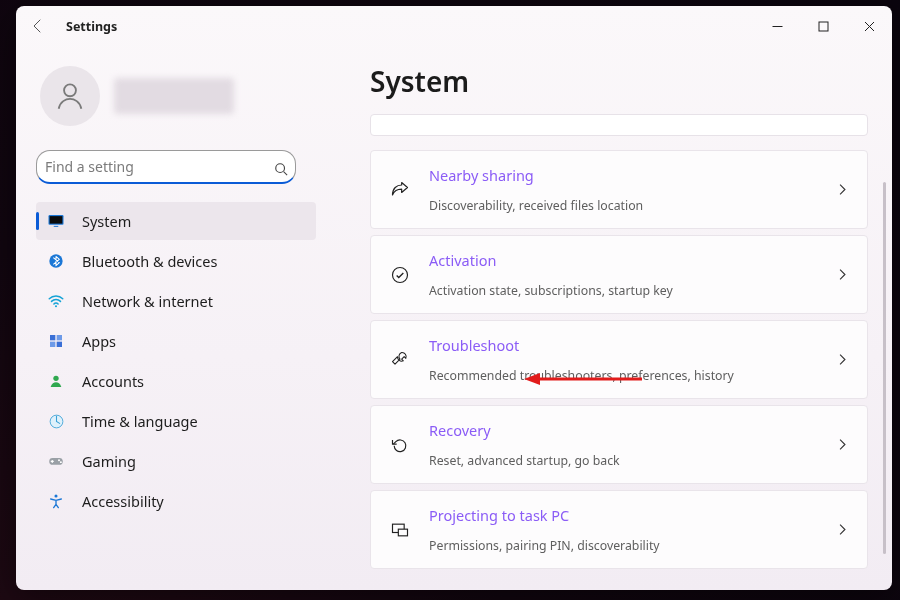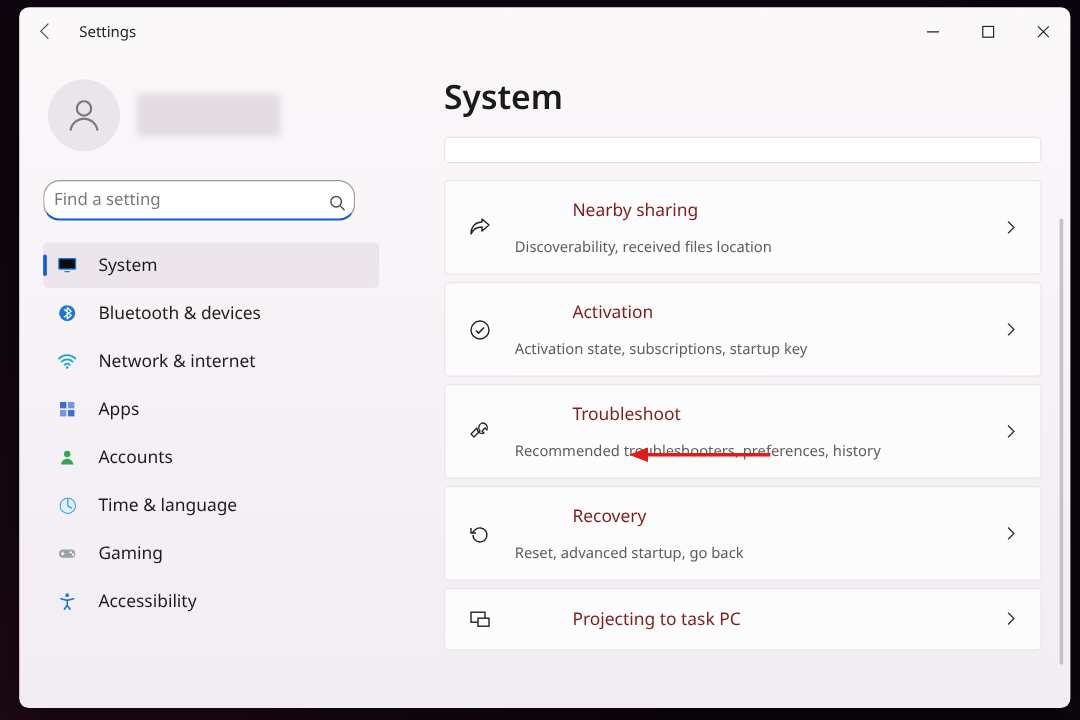--- a/index.html
+++ b/index.html
@@ -12,21 +12,21 @@
     background: linear-gradient(180deg, #fbf8fa 0%, #f6f1f6 60%, #f2ecf3 100%);
     border-radius: 8px; box-shadow: 0 10px 40px rgba(0,0,0,0.5);
     display: flex; flex-direction: column;
   }
   .titlebar {
     display:flex; align-items:center; justify-content:space-between;
     height: 40px; padding: 0 0 0 12px;
   }
   .titlebar-left { display:flex; align-items:center; gap:18px; }
   .back-btn { width:20px; height:20px; display:flex; align-items:center; justify-content:center; color:#333; }
-  .app-title { font-size:12.5px; color:#222; }
+  .app-title { font-size:12.5px; color:#222;font-weight:bold; }
   .win-controls { display:flex; }
   .win-btn { width:46px; height:30px; display:flex; align-items:center; justify-content:center; color:#333; }
   .win-btn svg { display:block; }
   .body { flex:1; display:flex; overflow:hidden; }
   .sidebar { width: 320px; padding: 12px 20px 8px 20px; display:flex; flex-direction:column; }
   .account { display:flex; align-items:center; gap:14px; padding: 8px 4px 20px 4px; }
   .avatar { width:60px; height:60px; border-radius:50%; background:#eae5ea; display:flex; align-items:center; justify-content:center; color:#6b6b6b; }
   .account-name { width:120px; height:36px; background:#e2dbe2; filter: blur(3px); border-radius:4px; }
   .search-wrap { position:relative; margin: 4px 0 18px 0; }
   .search-input {
@@ -52,21 +52,21 @@
   .main { flex:1; padding: 8px 24px 0 34px; position:relative; overflow:hidden; }
   .page-heading { font-size:28px; font-weight:600; color:#1b1b1b; margin: 8px 0 14px 0; }
   .partial-card { height:22px; background:#fff; border:1px solid #e7e2e8; border-radius:4px; margin-bottom:14px; }
   .card {
     background:#fdfcfd; border:1px solid #e9e4ea; border-radius:4px;
     display:flex; align-items:center; padding: 14px 18px 14px 18px; gap:18px;
     margin-bottom:6px; position:relative;
   }
   .card .cicon { width:22px; color:#2b2b2b; display:flex; justify-content:center; }
   .card-text { flex:1; }
-  .card-title { font-size:14.5px; color:#7f1d1d;margin-left:48px; }
+  .card-title { font-size:14.5px; color:#8b5cf6; }
   .card-sub { font-size:12.3px; color:#5e5e5e; margin-top:12px; }
   .card-chevron { color:#3d3d3d; }
   .vscroll { position:absolute; right:6px; top:136px; bottom:36px; width:3px; background:#c7c0c8; border-radius:2px; }
   .arrow-annot { position:absolute; left:524px; top:370px; z-index:9; }
 </style>
 </head>
 <body>
 
 <div class="window">
 
@@ -280,20 +280,21 @@
 
       <div class="card">
         <span class="cicon">
           <svg width="20" height="20" viewBox="0 0 24 24">
               <rect x="3" y="5" width="14" height="10" stroke="#222" stroke-width="1.4" fill="none"></rect>
               <rect x="10" y="11" width="11" height="8" stroke="#222" stroke-width="1.4" fill="#fdfcfd"></rect>
             </svg>
         </span>
         <div class="card-text">
           <div class="card-title">Projecting to task PC</div>
+          <div class="card-sub">Permissions, pairing PIN, discoverability</div>
         </div>
         <span class="card-chevron">
           <svg width="13" height="13" viewBox="0 0 16 16">
               <path d="M5 2l6 6-6 6" stroke="#333" stroke-width="1.4" fill="none"></path>
             </svg>
         </span>
       </div>
 
       <div class="vscroll"></div>
     </div>

